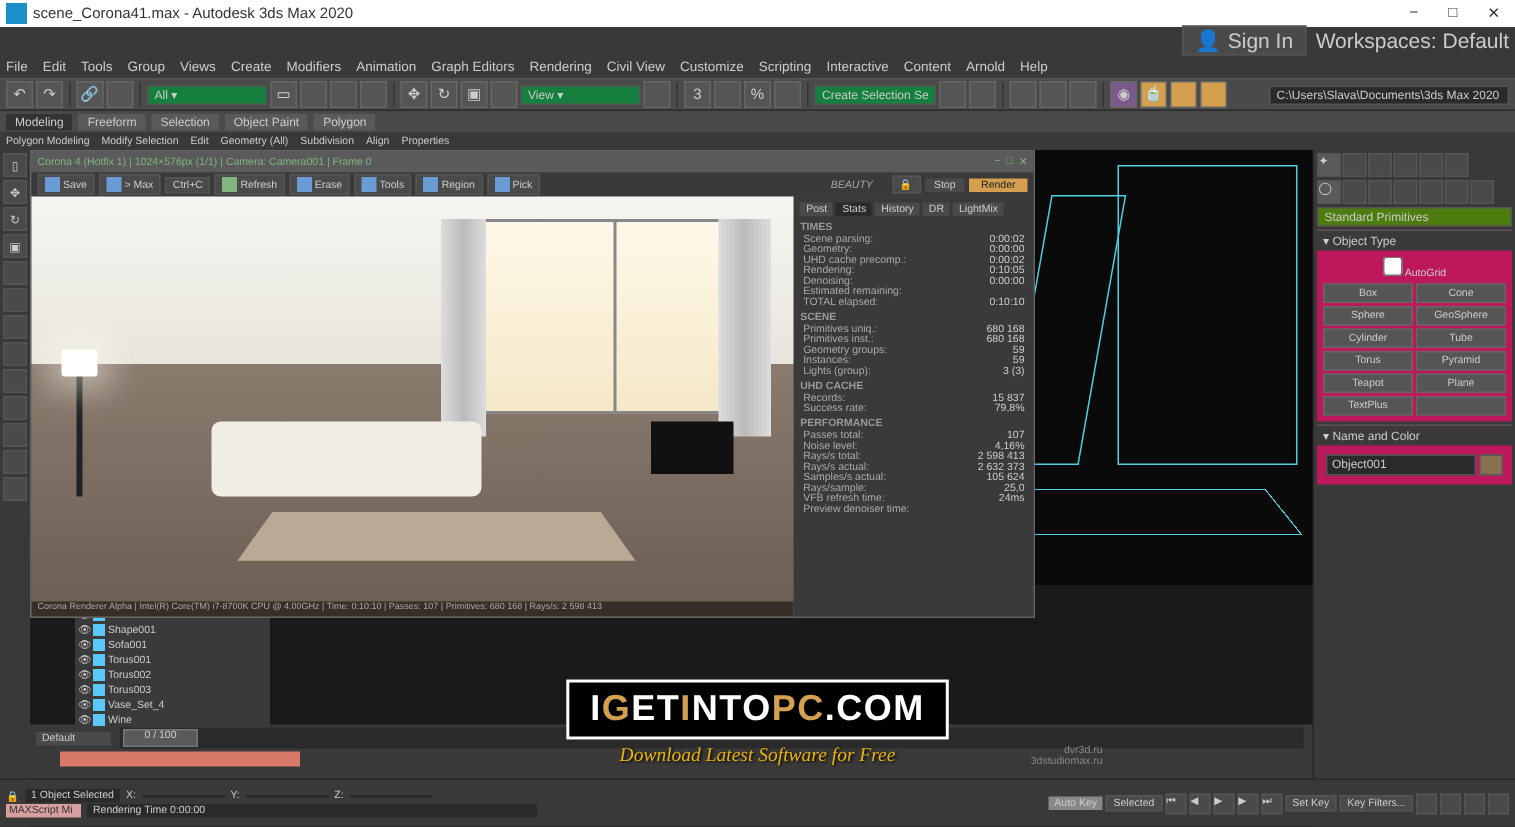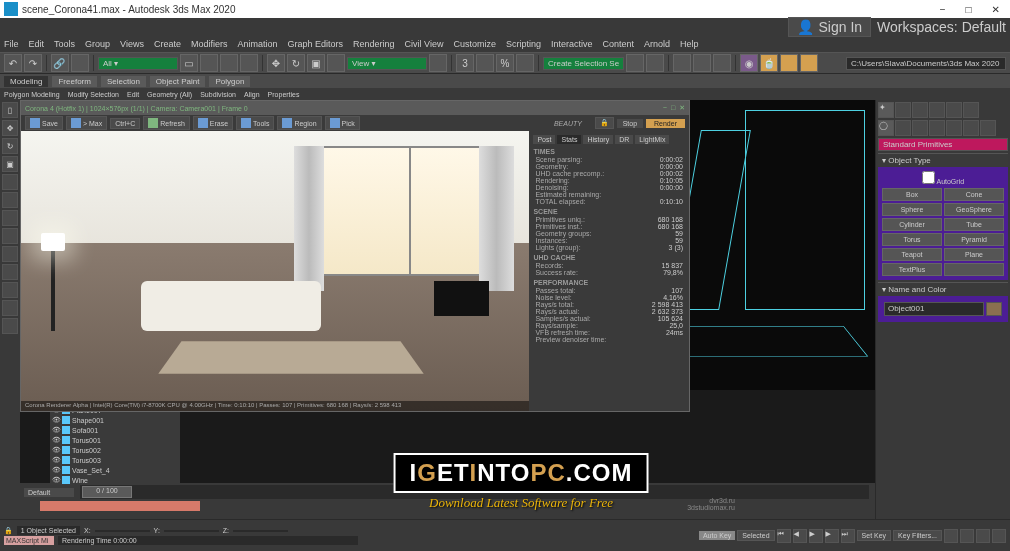--- a/index.html
+++ b/index.html
@@ -73,22 +73,22 @@
 
 .scene-tree { position: absolute; top: 295px; left: 30px; width: 130px; background: #3a3a3a; font-size: 7px; z-index: 2; }
 .tree-item { display: flex; align-items: center; gap: 2px; padding: 0 2px; height: 10px; }
 .tree-item .eye { width: 8px; }
 .tree-item .cube { width: 8px; height: 8px; background: #5ac8fa; }
 
 .right-panel { width: 135px; background: #393939; border-left: 1px solid #2a2a2a; padding: 2px; font-size: 8px; }
 .panel-tabs { display: flex; gap: 1px; margin-bottom: 2px; }
 .panel-tab { width: 16px; height: 16px; background: #4a4a4a; border: 1px solid #555; }
 .panel-tab.active { background: #5a5a5a; }
-.panel-dd { background: #be185d; border: 1px solid #555; padding: 1px 4px; margin: 2px 0; font-size: 8px; }
-.rollout { background: #4c1d95; margin: 2px 0; }
+.panel-dd { background: #4d7c0f; border: 1px solid #555; padding: 1px 4px; margin: 2px 0; font-size: 8px; }
+.rollout { background: #be185d; margin: 2px 0; }
 .rollout-head { background: #3a3a3a; padding: 2px 4px; font-size: 8px; border-top: 1px solid #555; }
 .rollout-body { padding: 4px; }
 .btn-grid { display: grid; grid-template-columns: 1fr 1fr; gap: 2px; }
 .btn-grid .b { background: #555; border: 1px solid #666; padding: 2px; text-align: center; font-size: 7px; }
 .colorbox { display: flex; gap: 2px; padding: 2px; }
 .colorbox .name { flex:1; background: #2a2a2a; border: 1px solid #555; padding: 1px 3px; }
 .colorbox .swatch { width: 16px; height: 14px; background: #8a7050; border: 1px solid #555; }
 
 .timeline-area { position: absolute; bottom: 32px; left: 20px; right: 135px; height: 36px; background: #393939; }
 .timeline-slider { height: 14px; background: #2a2a2a; position: relative; margin: 2px; }
@@ -97,21 +97,21 @@
 
 .statusbar { position: absolute; bottom: 0; left: 0; right: 0; height: 32px; background: #393939; display: flex; align-items: center; padding: 2px 4px; gap: 4px; font-size: 7px; border-top: 1px solid #2a2a2a; }
 .statusbar .maxscript { width: 50px; background: #d7a0a0; color: #333; padding: 1px 2px; }
 .statusbar .statustxt { background: #2a2a2a; padding: 1px 4px; }
 .statusbar .coord { background: #2a2a2a; padding: 1px 4px; width: 55px; }
 .statusbar .right-controls { margin-left: auto; display: flex; gap: 2px; align-items: center; }
 .statusbar .keybtn { background: #4a4a4a; border: 1px solid #555; padding: 1px 4px; }
 .statusbar .autokey { background: #888; padding: 1px 4px; }
 .statusbar .navbtn { width: 14px; height: 14px; background: #4a4a4a; border: 1px solid #555; }
 
-.watermark { position: absolute; bottom: 40px; left: 50%; transform: translateX(-50%); z-index: 100; text-align: center; margin-left: 16px; }
+.watermark { position: absolute; bottom: 40px; left: 50%; transform: translateX(-50%); z-index: 100; text-align: center; }
 .watermark .logo { background: #000; color: #fff; padding: 4px 14px; font-size: 24px; font-weight: bold; border: 2px solid #fff; font-family: Georgia, serif; letter-spacing: 1px; }
 .watermark .logo .g { color: #d4a050; }
 .watermark .logo .c { color: #d4a050; }
 .watermark .tagline { color: #eab308; font-size: 13px; font-family: Georgia, serif; font-style: italic; text-shadow: 1px 1px 2px #000; margin-top: 2px; }
 
 .viewport-corner { position: absolute; bottom: 40px; right: 140px; font-size: 7px; color: #888; text-align: right; z-index: 3; }
 </style>
 </head>
 <body>
 

